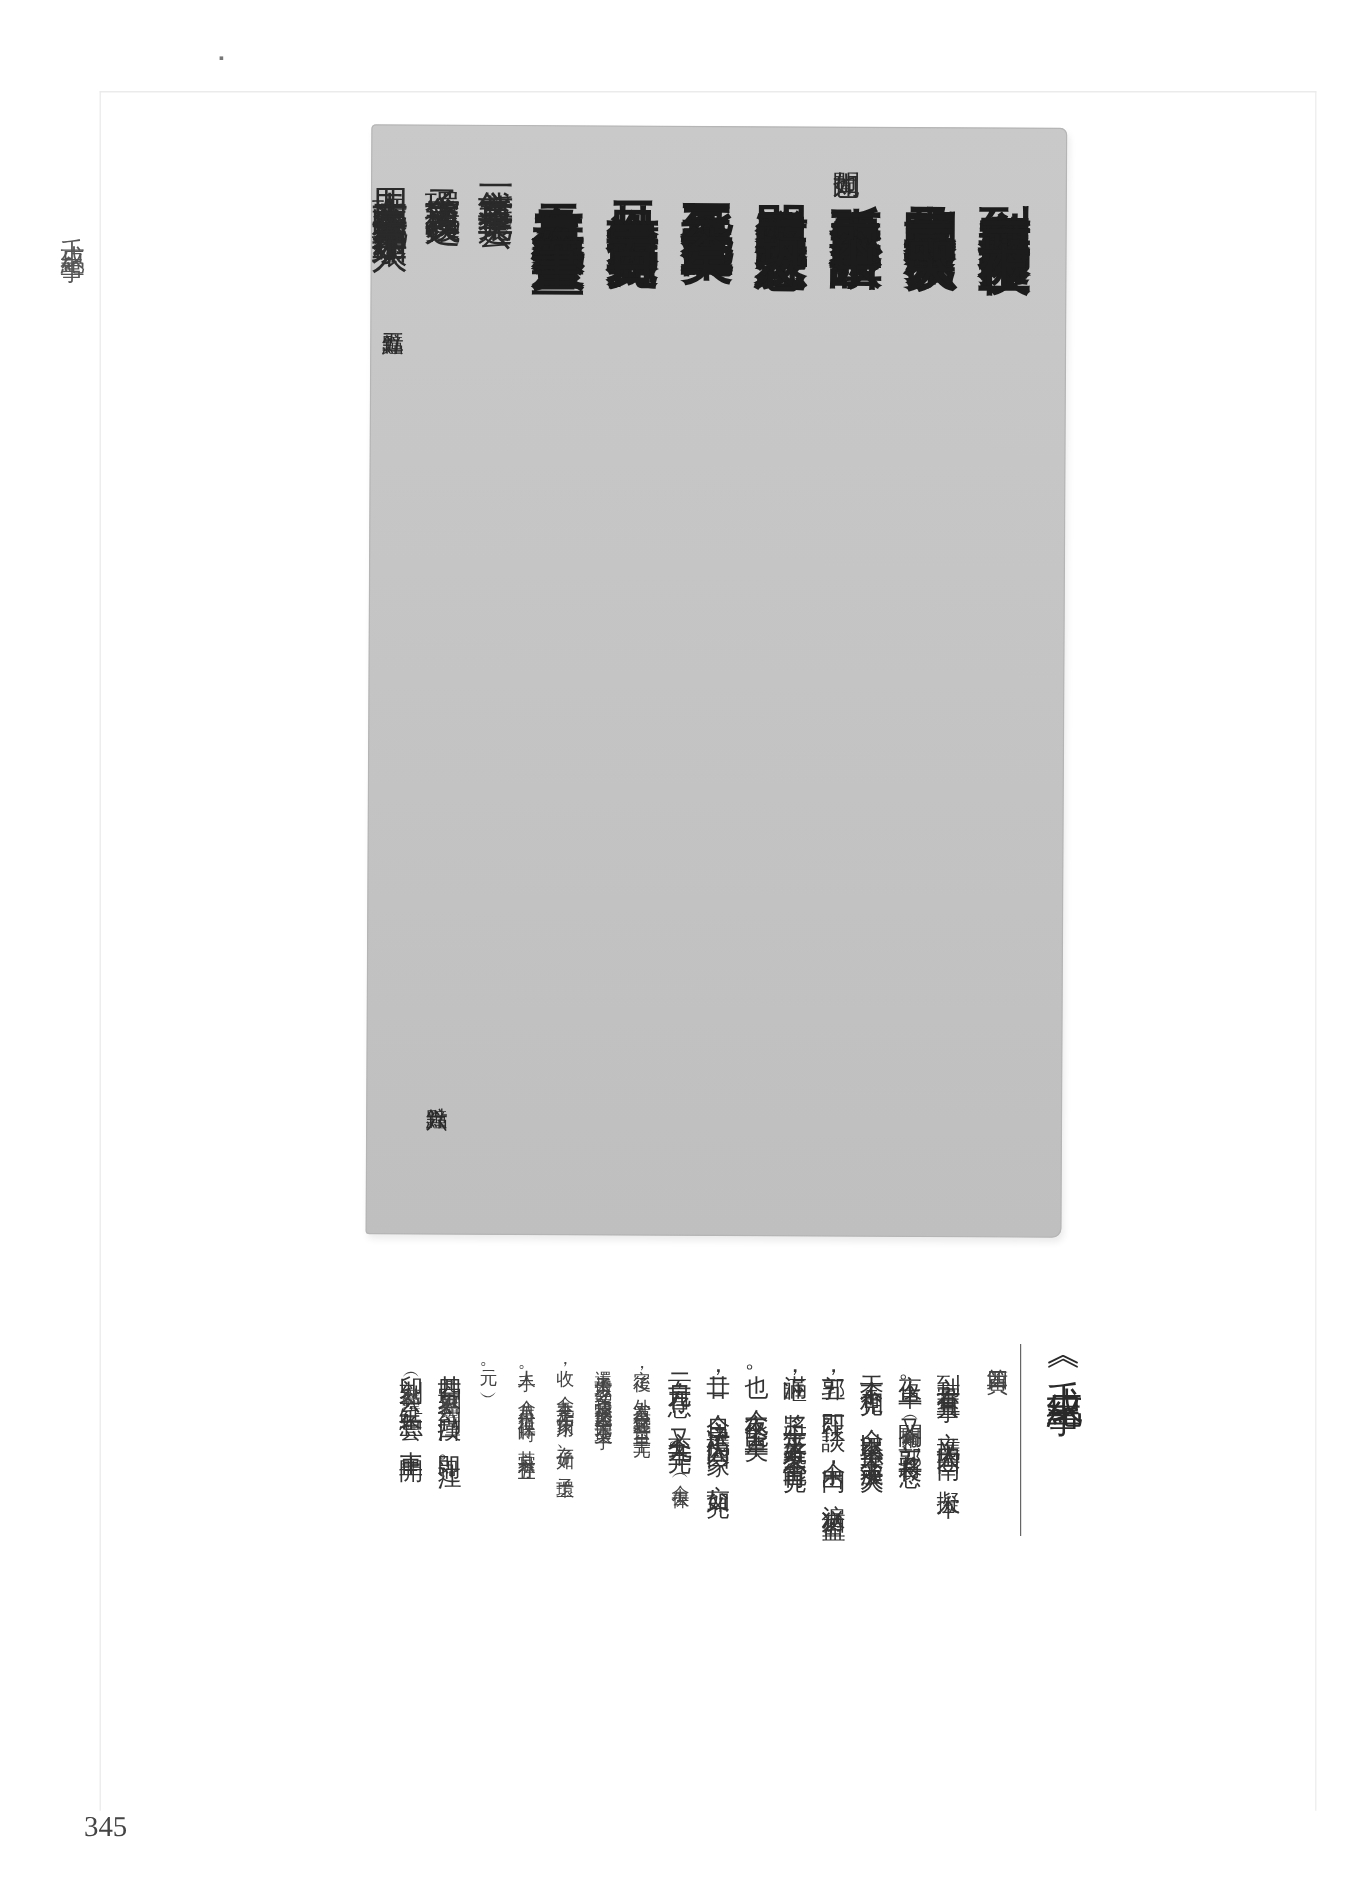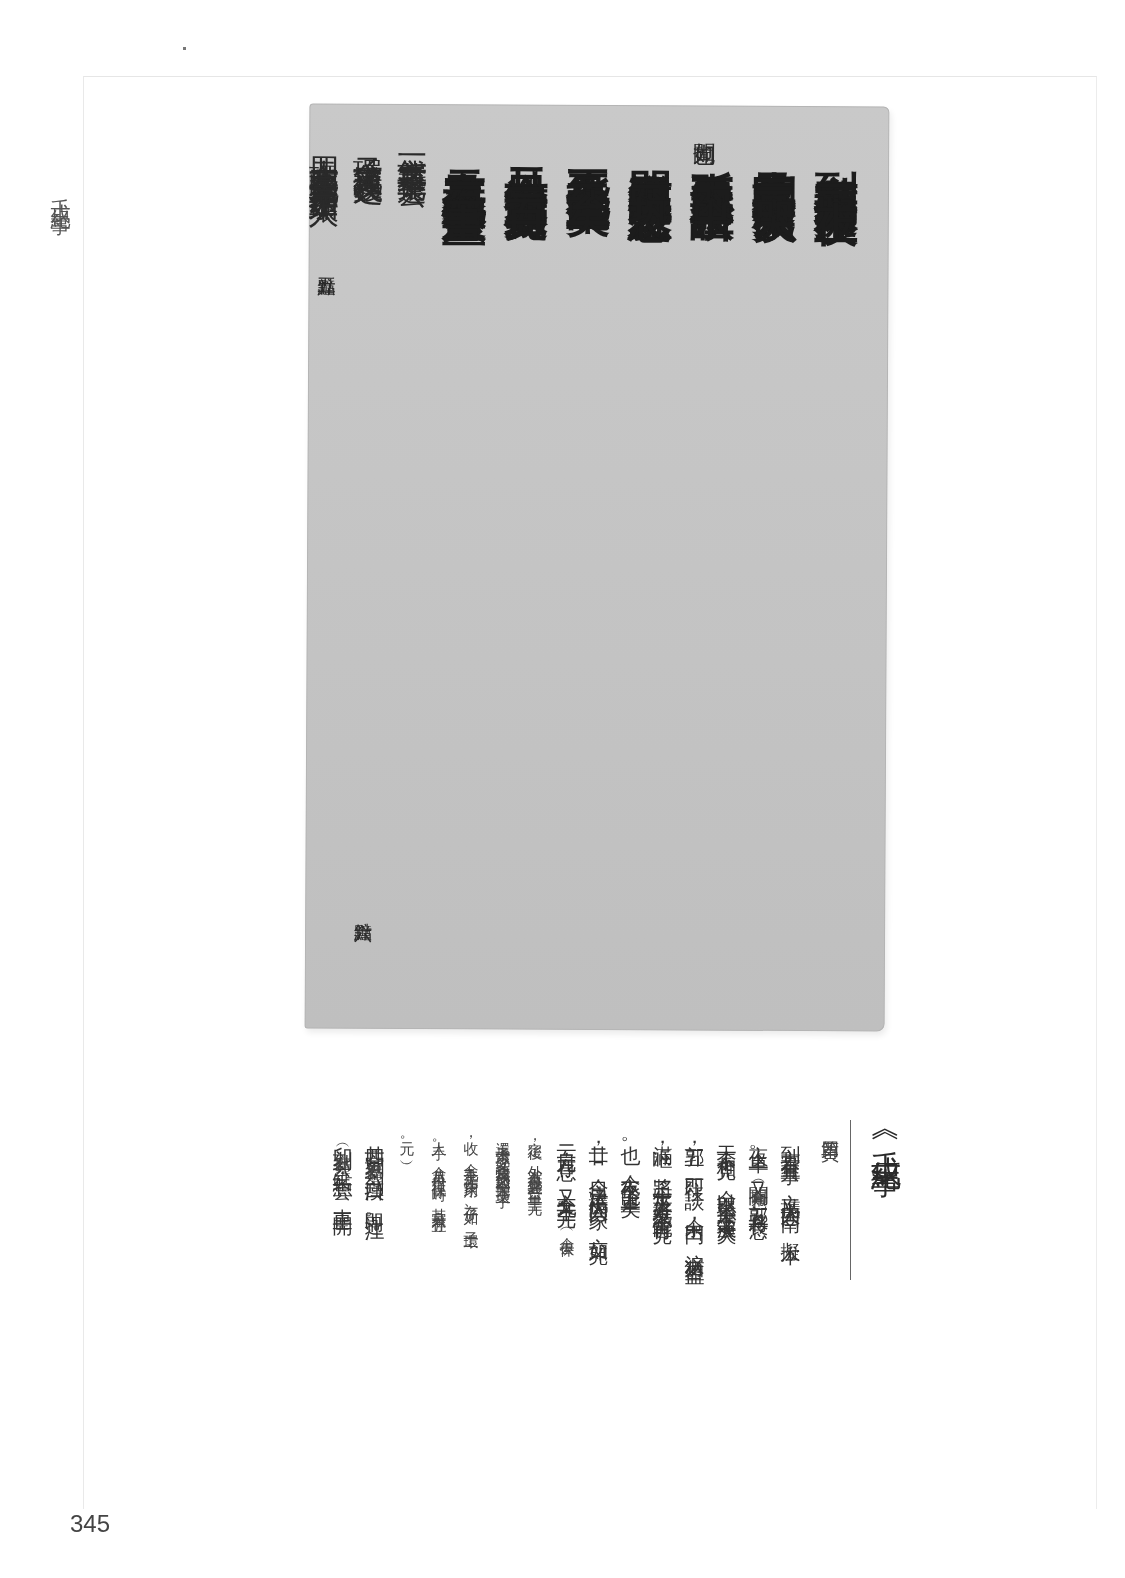--- a/index.html
+++ b/index.html
@@ -13,21 +13,21 @@
     position: absolute; left: 83px; top: 76px; width: 1012px; height: 1432px;
     border-top: 1px solid #e6e6e6; border-left: 1px solid #e9e9e9; border-right: 1px solid #ececec;
   }
   .speck { position: absolute; left: 183px; top: 47px; width: 3px; height: 3px; background: #777; }
   .running-head {
     position: absolute; left: 48px; top: 182px;
     writing-mode: vertical-rl; font-size: 20px; letter-spacing: 6px; color: #555;
   }
   .page-num {
     position: absolute; left: 70px; top: 1510px; font-size: 24px; color: #444;
-    font-family: Liberation Sans, sans-serif;
+    font-family: Liberation Serif, serif;
   }
   
   .manuscript {
     position: absolute; left: 307px; top: 105px; width: 580px; height: 925px;
     background: linear-gradient(180deg, #c9c9c9 0%, #c4c4c4 50%, #bfbfbf 100%);
     border-radius: 4px 6px 8px 3px;
     box-shadow: 0 0 0 1px #b5b5b5 inset, 2px 4px 6px rgba(0,0,0,0.08);
     transform: rotate(0.3deg);
     overflow: hidden;
   }

